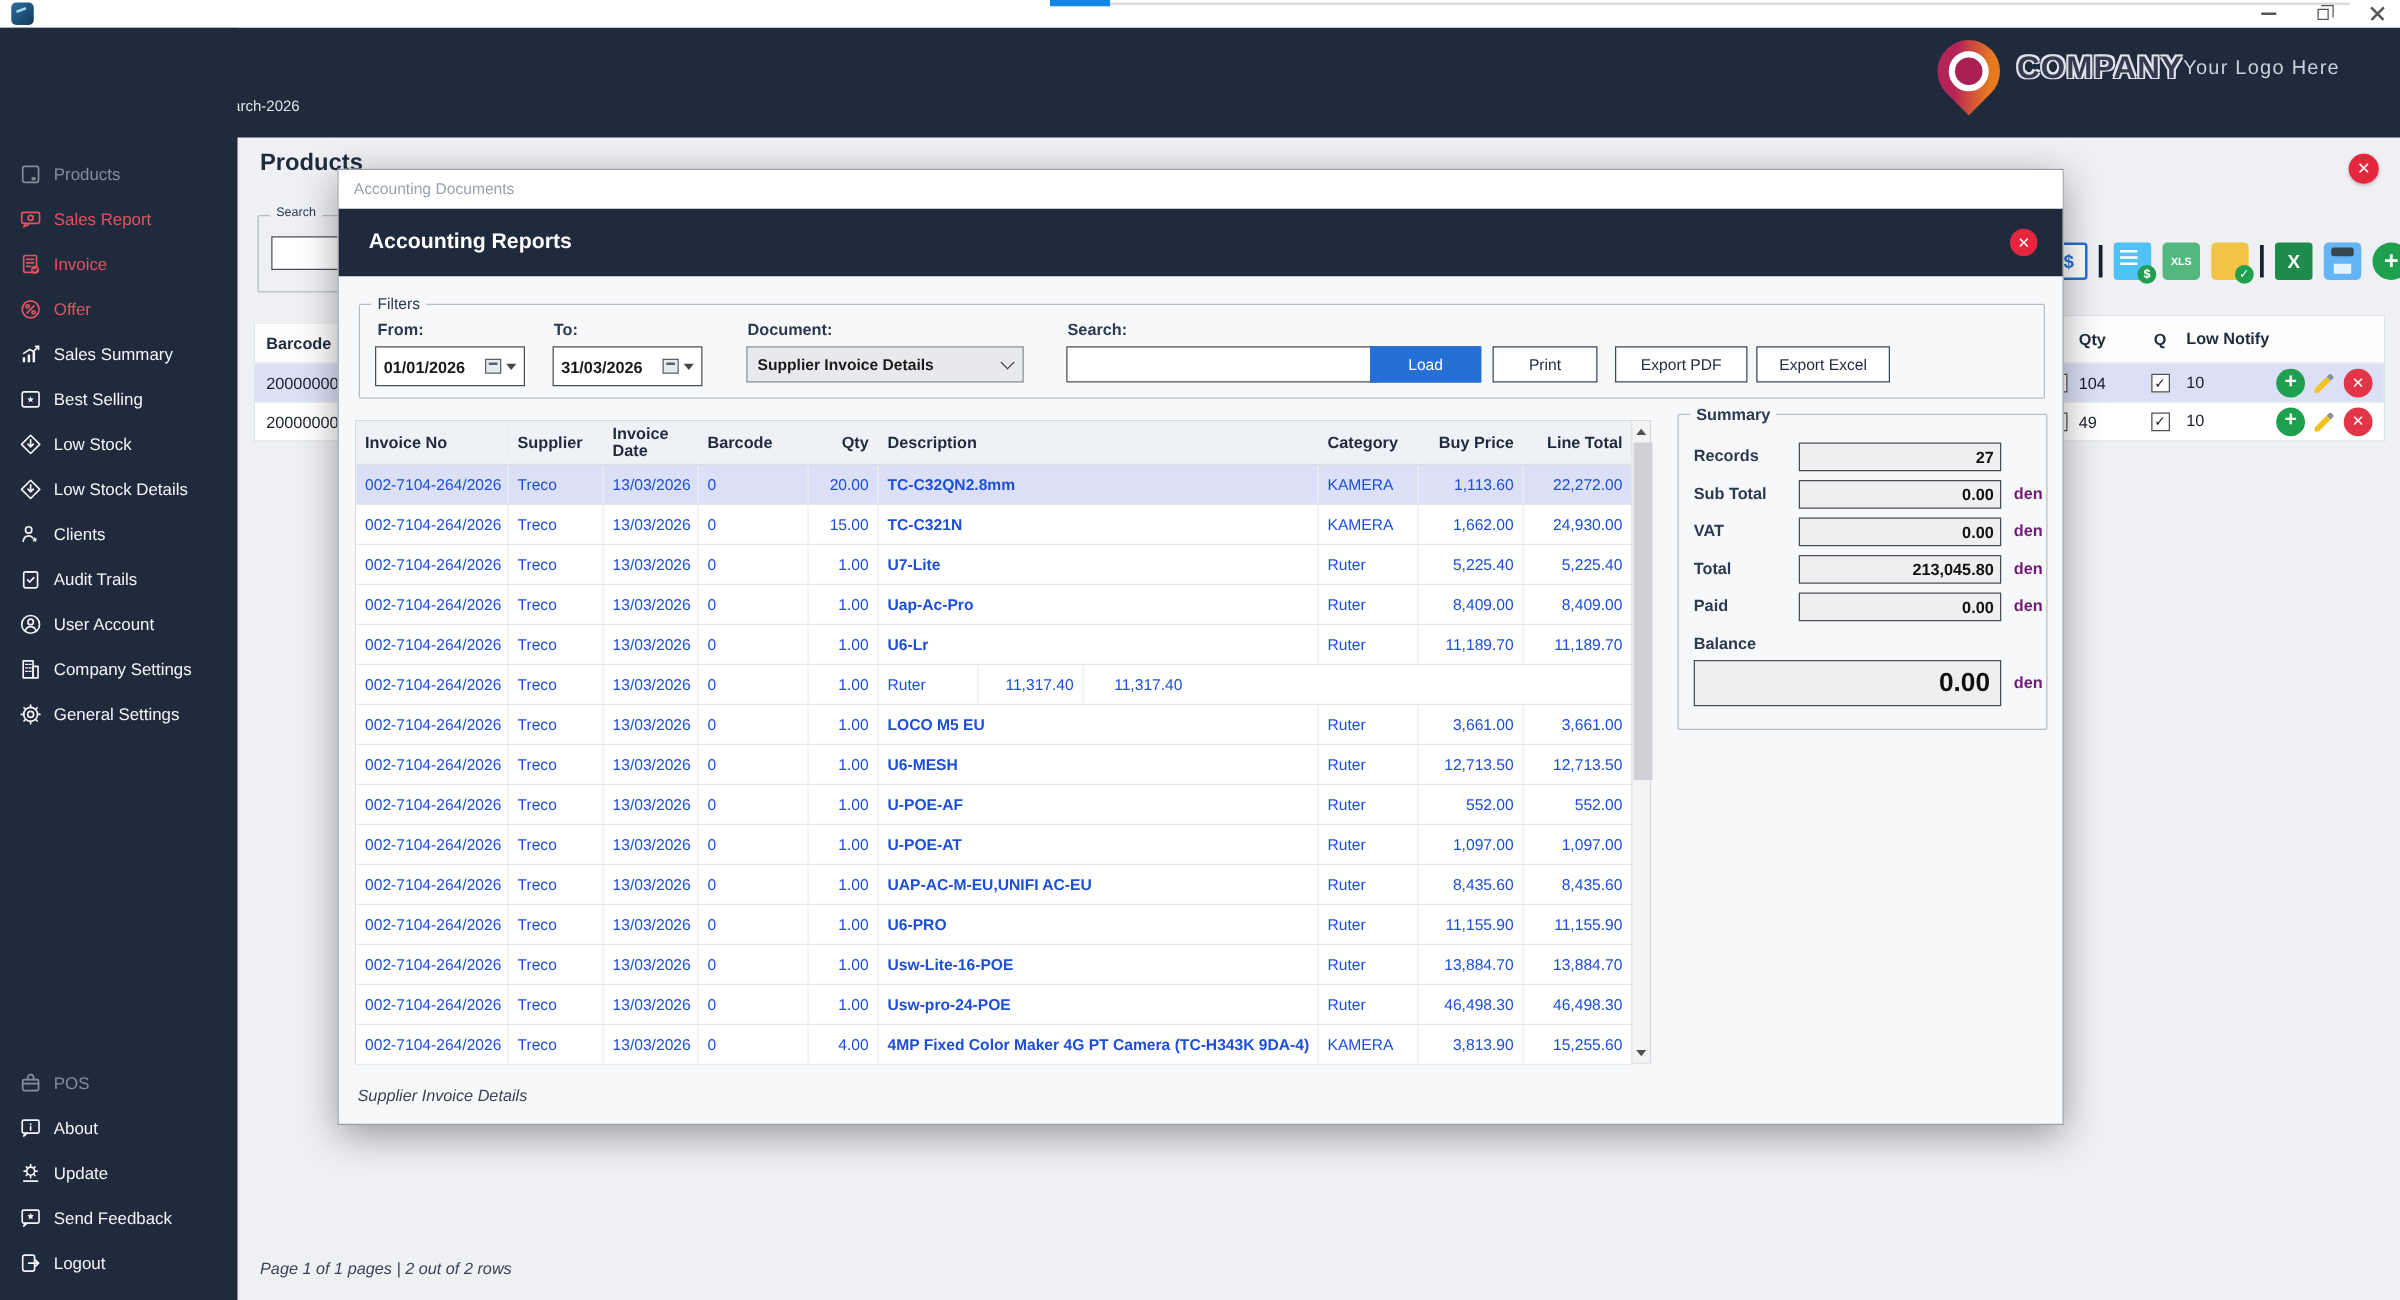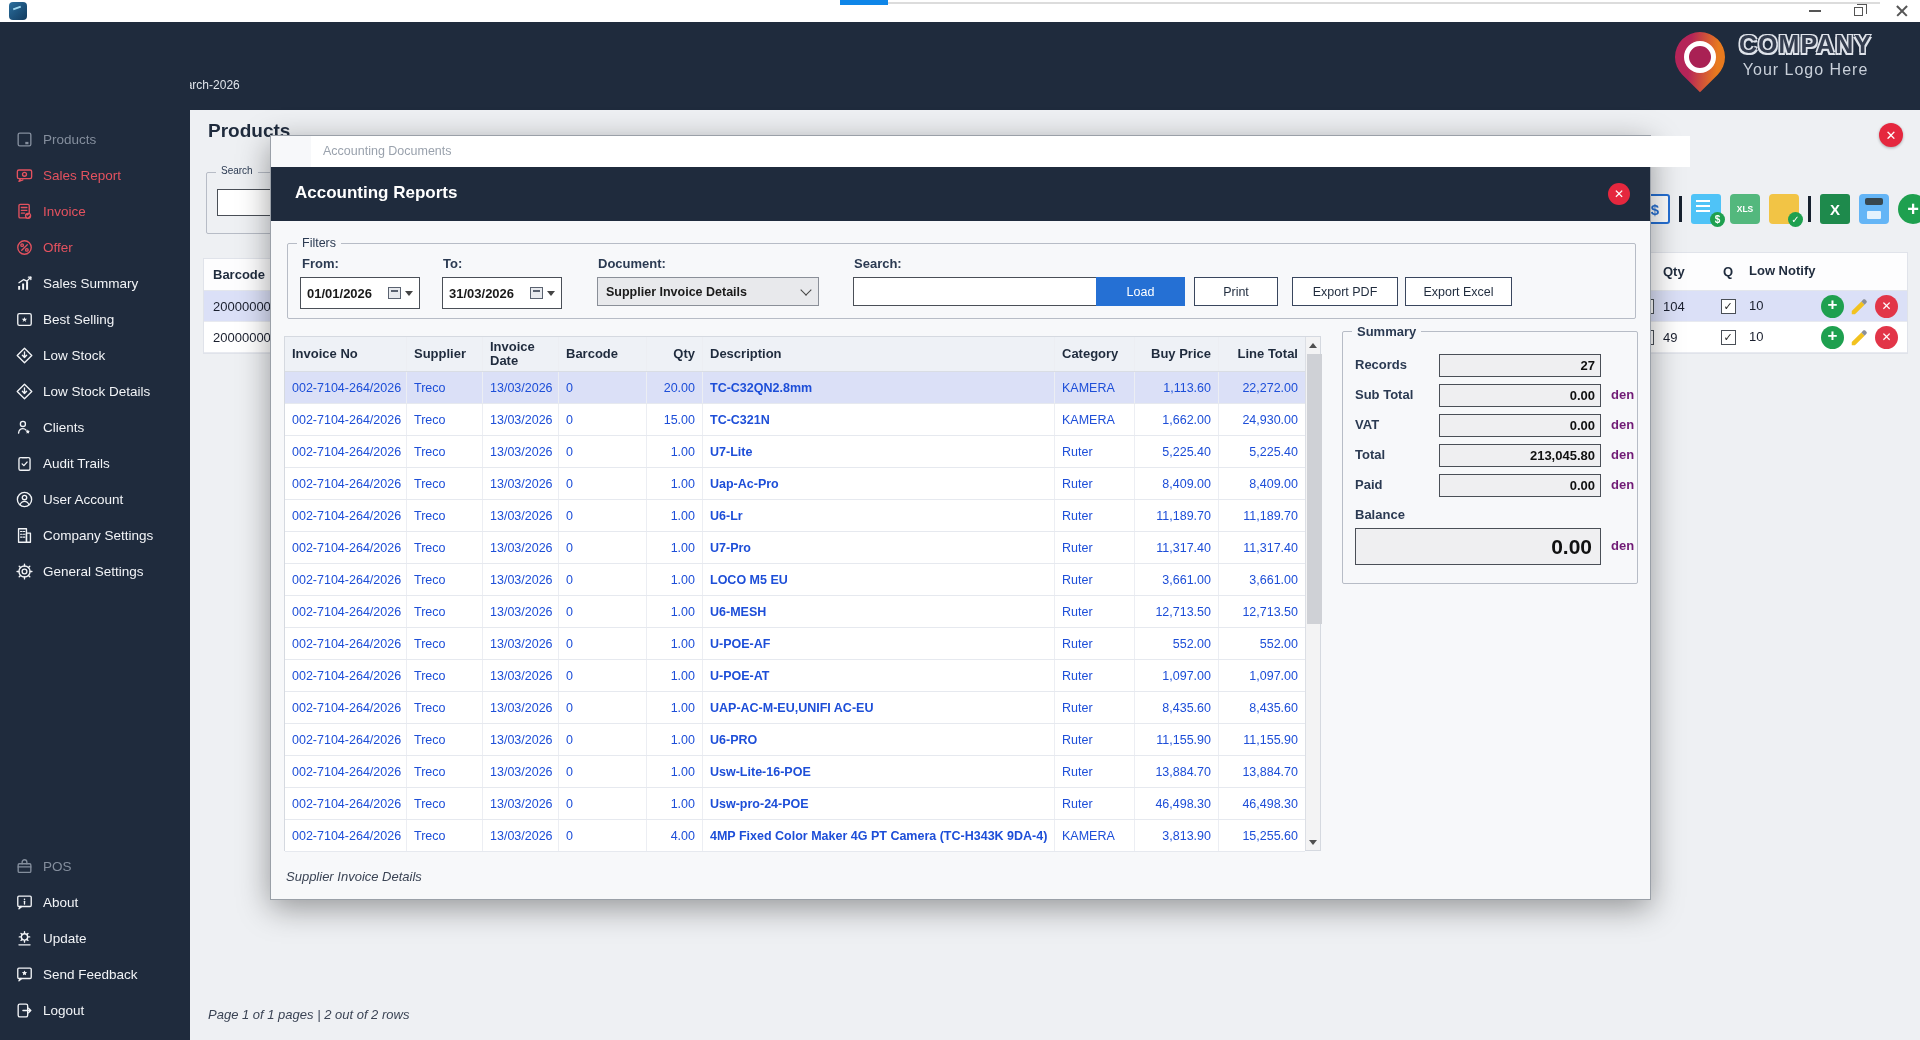--- a/index.html
+++ b/index.html
@@ -28,21 +28,21 @@
 
   .avatar{position:absolute;left:18px;top:6px;}
   .user-name{position:absolute;left:107px;top:10px;color:#fff;font-size:16px;font-weight:bold;}
   .user-role{position:absolute;left:107px;top:33px;color:#e9edf2;font-size:14px;}
   .user-date{position:absolute;left:107px;top:56px;color:#dfe4ea;font-size:12px;}
 
   .logo{position:absolute;right:48px;top:4px;display:flex;align-items:center;gap:14px;}
   .logo-pin{position:relative;width:50px;height:50px;margin-top:6px;background:linear-gradient(140deg,#b52458 35%,#e87a1e 75%);
             border-radius:50% 50% 50% 0;transform:rotate(-45deg);}
   .logo-pin::before{content:"";position:absolute;left:9px;top:9px;width:22px;height:22px;border:5px solid #fff;border-radius:50%;background:#a92154;}
-  .logo-text{display:flex;flex-direction:column;align-items:center;}
+  .logo-text{display:flex;flex-direction:row;align-items:center;}
   .logo-title{font-size:25px;font-weight:bold;letter-spacing:1px;color:#333c4e;
      text-shadow:-1.5px -1.5px 0 #dfe3ea,1.5px -1.5px 0 #dfe3ea,-1.5px 1.5px 0 #dfe3ea,1.5px 1.5px 0 #dfe3ea;}
   .logo-sub{font-size:16px;color:#c9d0da;letter-spacing:1px;margin-top:2px;}
 
   
   .side-list{position:absolute;left:0;width:190px;display:flex;flex-direction:column;}
   .side-list.main{top:99px;} .side-list.bottom{top:826px;}
   .side-item{height:36px;display:flex;align-items:center;gap:9px;padding-left:15px;cursor:pointer;
              color:#f2f4f7;font-size:13.5px;}
   .side-item svg{width:19px;height:19px;flex:0 0 19px;}
@@ -99,21 +99,21 @@
   .act-plus::after{content:"+";margin-top:-2px;}
   .act-x{background:#e23548;color:#fff;font-size:12px;font-weight:bold;}
   .act-x::after{content:"✕";}
   .act-pencil{border-radius:0;}
 
   .page-footer{position:absolute;left:18px;top:897px;font-size:13px;font-style:italic;color:#3a4354;}
 
   
   .modal{position:absolute;left:270px;top:135px;width:1381px;height:765px;z-index:10;
          background:#f7f8fa;border:1px solid #9aa0a8;box-shadow:0 8px 30px rgba(0,0,0,.38);}
-  .modal-titlebar{position:absolute;left:0;top:0;width:100%;height:31px;background:#fff;margin-left:40px;}
+  .modal-titlebar{position:absolute;left:0;top:0;width:100%;height:31px;background:#fff;}
   .modal-titlebar span{position:absolute;left:12px;top:8px;font-size:12.5px;color:#9aa2ad;}
   .modal-header{position:absolute;left:0;top:31px;width:100%;height:54px;background:#1f2b3d;}
   .modal-title{position:absolute;left:24px;top:16px;color:#fff;font-size:17px;font-weight:bold;}
   .modal-close{position:absolute;right:20px;top:16px;width:22px;height:22px;border-radius:50%;background:#e5273e;
                color:#fff;display:flex;align-items:center;justify-content:center;font-size:12px;font-weight:bold;cursor:pointer;}
 
   .filters{left:16px;top:107px;width:1349px;height:76px;position:absolute;border:1px solid #b7bcc6;border-radius:2px;}
   .filters>.gb-label{position:absolute;top:-8px;left:9px;padding:0 5px;font-size:12.5px;color:#2b3a52;background:#f7f8fa;}
   .f-label{position:absolute;top:12px;font-size:13px;font-weight:bold;color:#2b3a52;}
   .f-from-l{left:14px;} .f-to-l{left:155px;} .f-doc-l{left:310px;} .f-search-l{left:566px;}
@@ -685,21 +685,20 @@
               <div class="c c-buy">11,189.70</div>
               <div class="c c-tot">11,189.70</div>
             </div>
 
             <div class="mrow">
               <div class="c c-inv">002-7104-264/2026</div>
               <div class="c c-sup">Treco</div>
               <div class="c c-date">13/03/2026</div>
               <div class="c c-bar">0</div>
               <div class="c c-qty">1.00</div>
-              <div class="c c-desc">U7-Pro</div>
               <div class="c c-cat">Ruter</div>
               <div class="c c-buy">11,317.40</div>
               <div class="c c-tot">11,317.40</div>
             </div>
 
             <div class="mrow">
               <div class="c c-inv">002-7104-264/2026</div>
               <div class="c c-sup">Treco</div>
               <div class="c c-date">13/03/2026</div>
               <div class="c c-bar">0</div>

